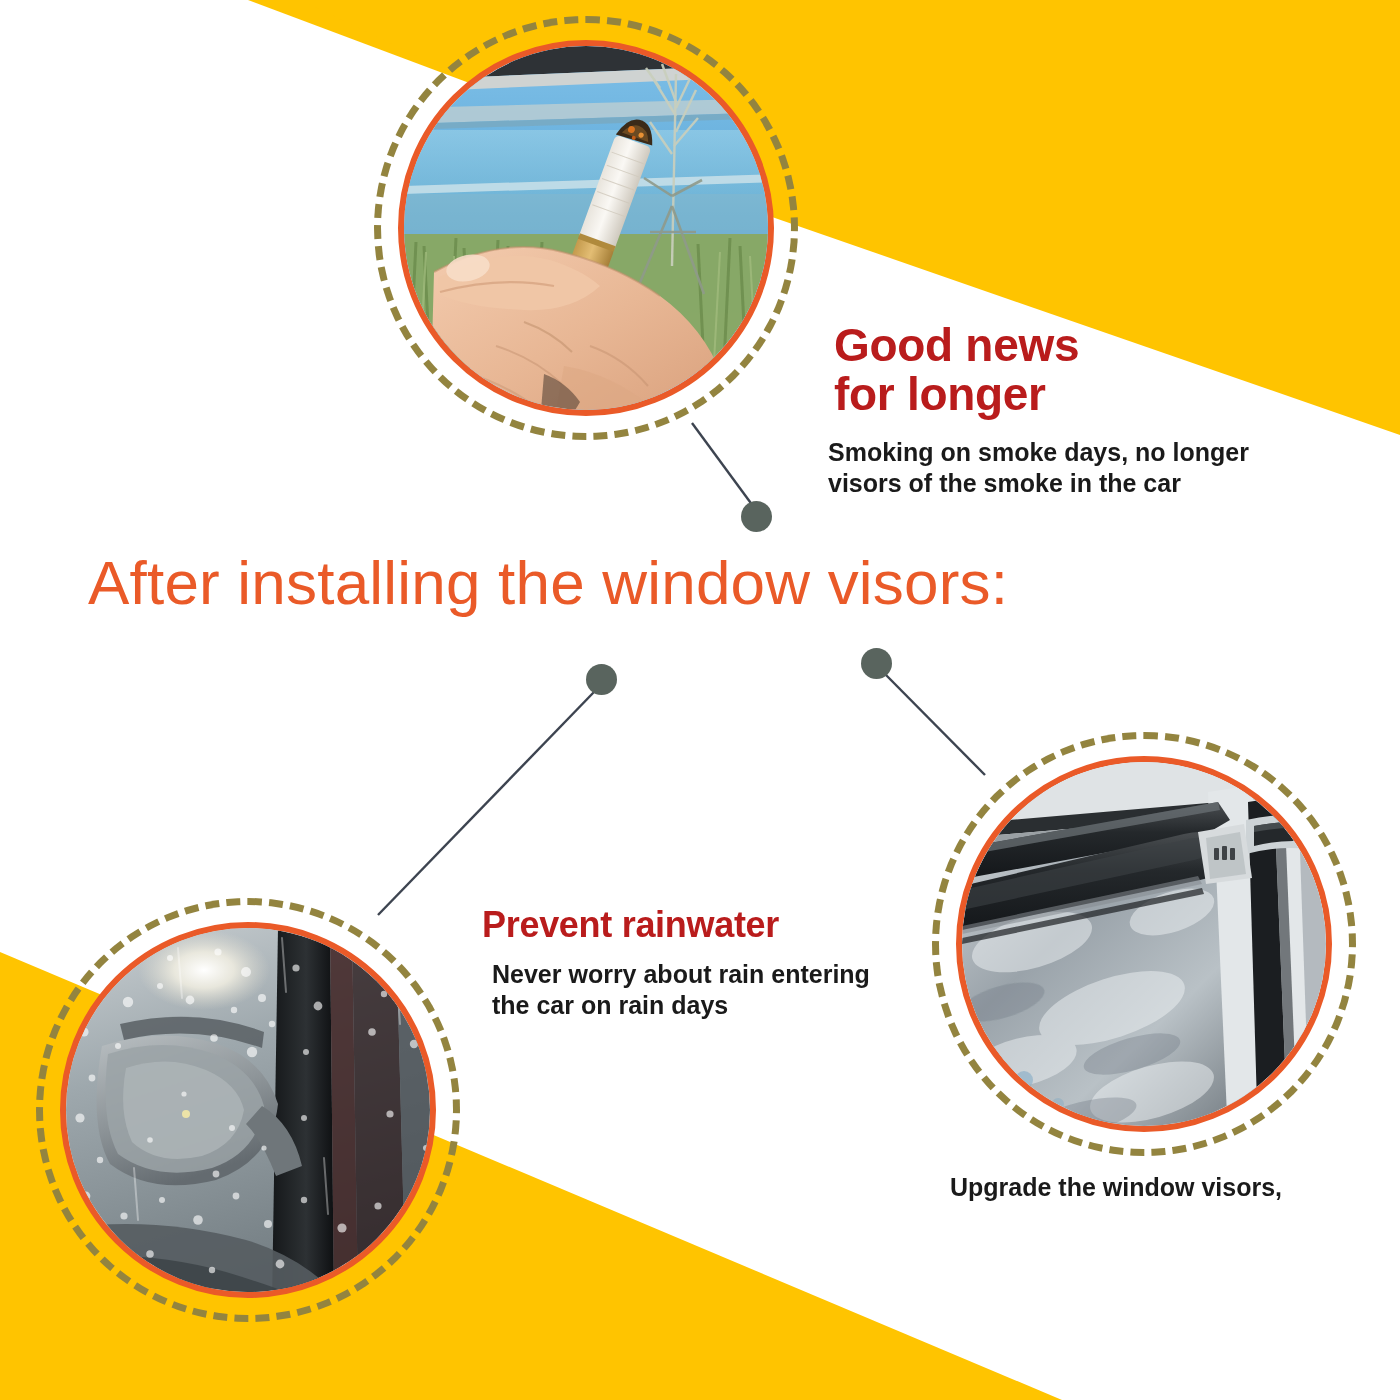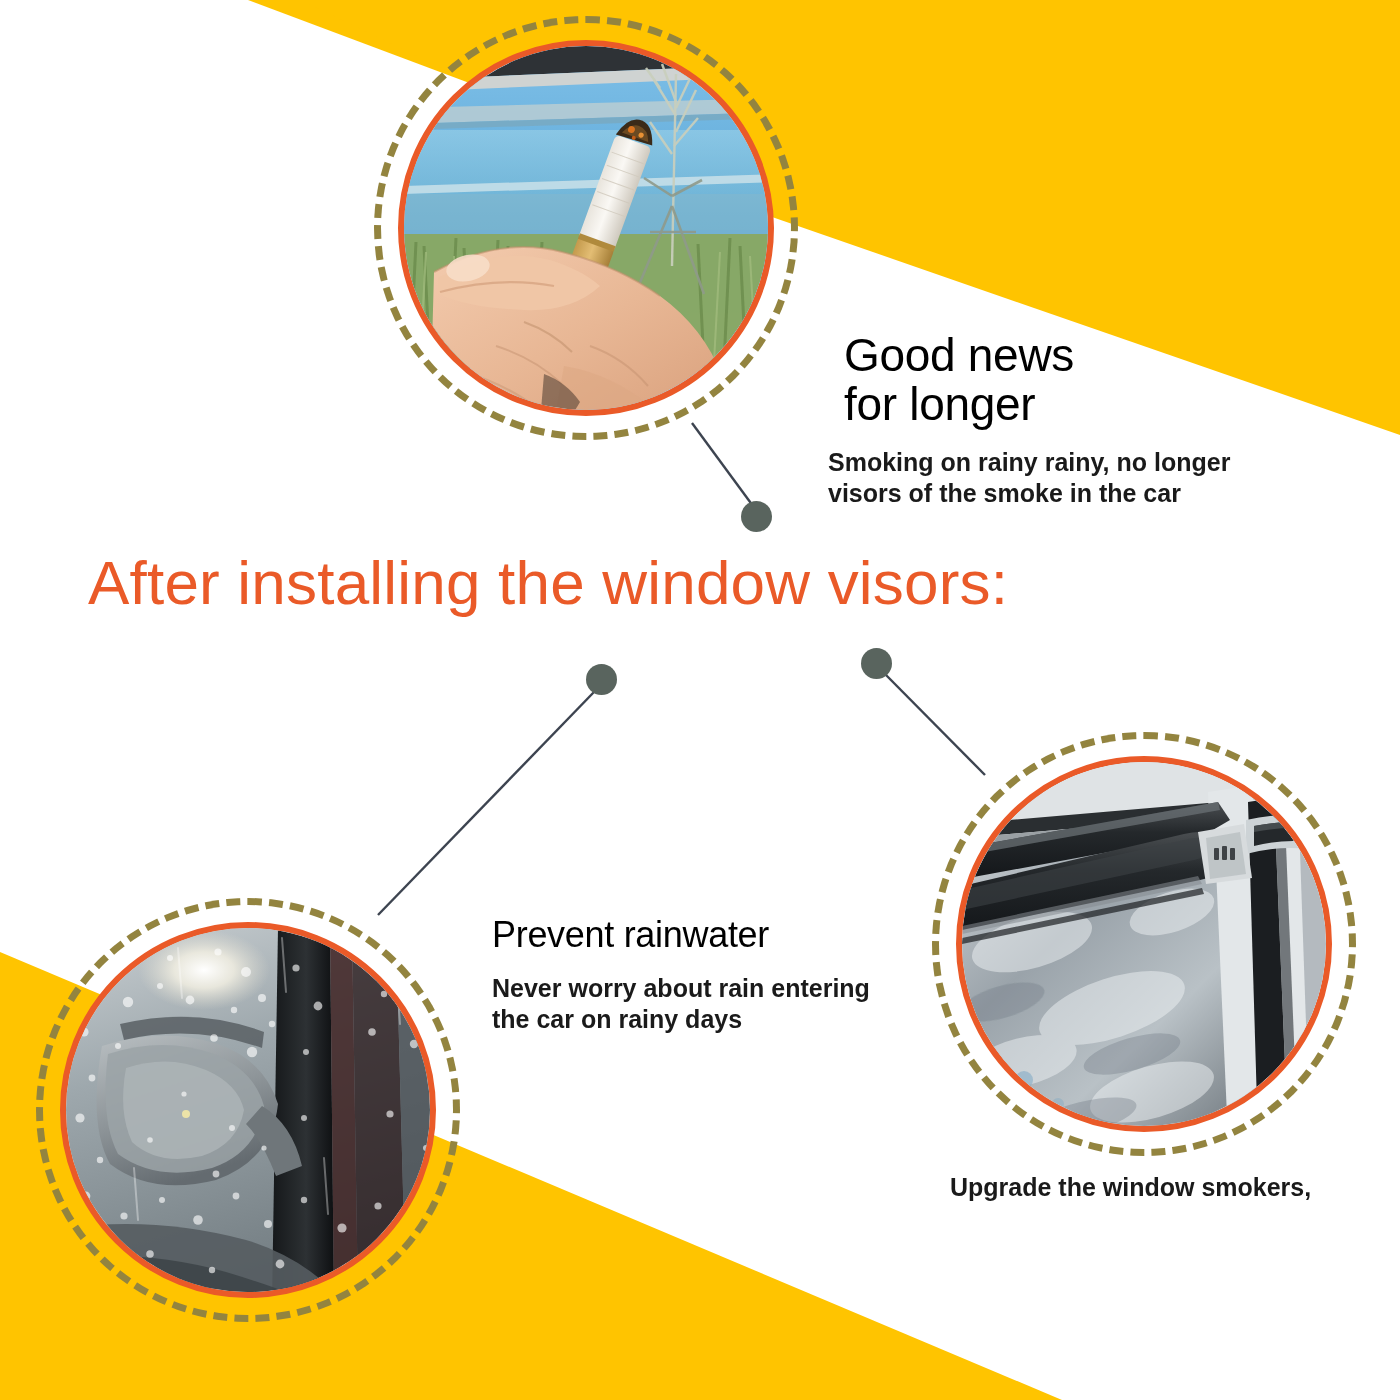--- a/index.html
+++ b/index.html
@@ -62,24 +62,24 @@
   }
   .node-dot {
     position: absolute;
     border-radius: 50%;
     background: #59645e;
   }
 
   
   .callout { position: absolute; }
   .callout h2 {
-    margin: 16px;
+    margin: 6px;
     font-family: "Liberation Sans", sans-serif;
-    font-weight: 400;
-    color: #000000;
+    font-weight: 700;
+    color: #b91c1c;
     letter-spacing: -0.3px;
   }
   .callout p {
     margin: 0;
     font-family: "Liberation Sans", sans-serif;
     font-weight: 700;
     color: #1a1a1a;
   }
 
   #c1 { left: 828px; top: 315px; }
@@ -469,34 +469,34 @@
   </div>
 
   <div id="headline">After installing the window visors:</div>
 
   <div class="callout" id="c1">
     <h2>
       <span>Good news</span><br>
       <span>for longer</span>
     </h2>
     <p>
-      <span>Smoking on rainy rainy, no longer</span><br>
+      <span>Smoking on smoke days, no longer</span><br>
       <span>visors of the smoke in the car</span>
     </p>
   </div>
 
   <div class="callout" id="c2">
     <h2>
       <span>Prevent rainwater</span><br>
     </h2>
     <p>
       <span>Never worry about rain entering</span><br>
-      <span>the car on rainy days</span>
+      <span>the car on rain days</span>
     </p>
   </div>
 
   <div class="callout" id="c3">
     <p>
-      <span>Upgrade the window smokers,</span><br>
+      <span>Upgrade the window visors,</span><br>
     </p>
   </div>
 
 </div>
 
 </body></html>

